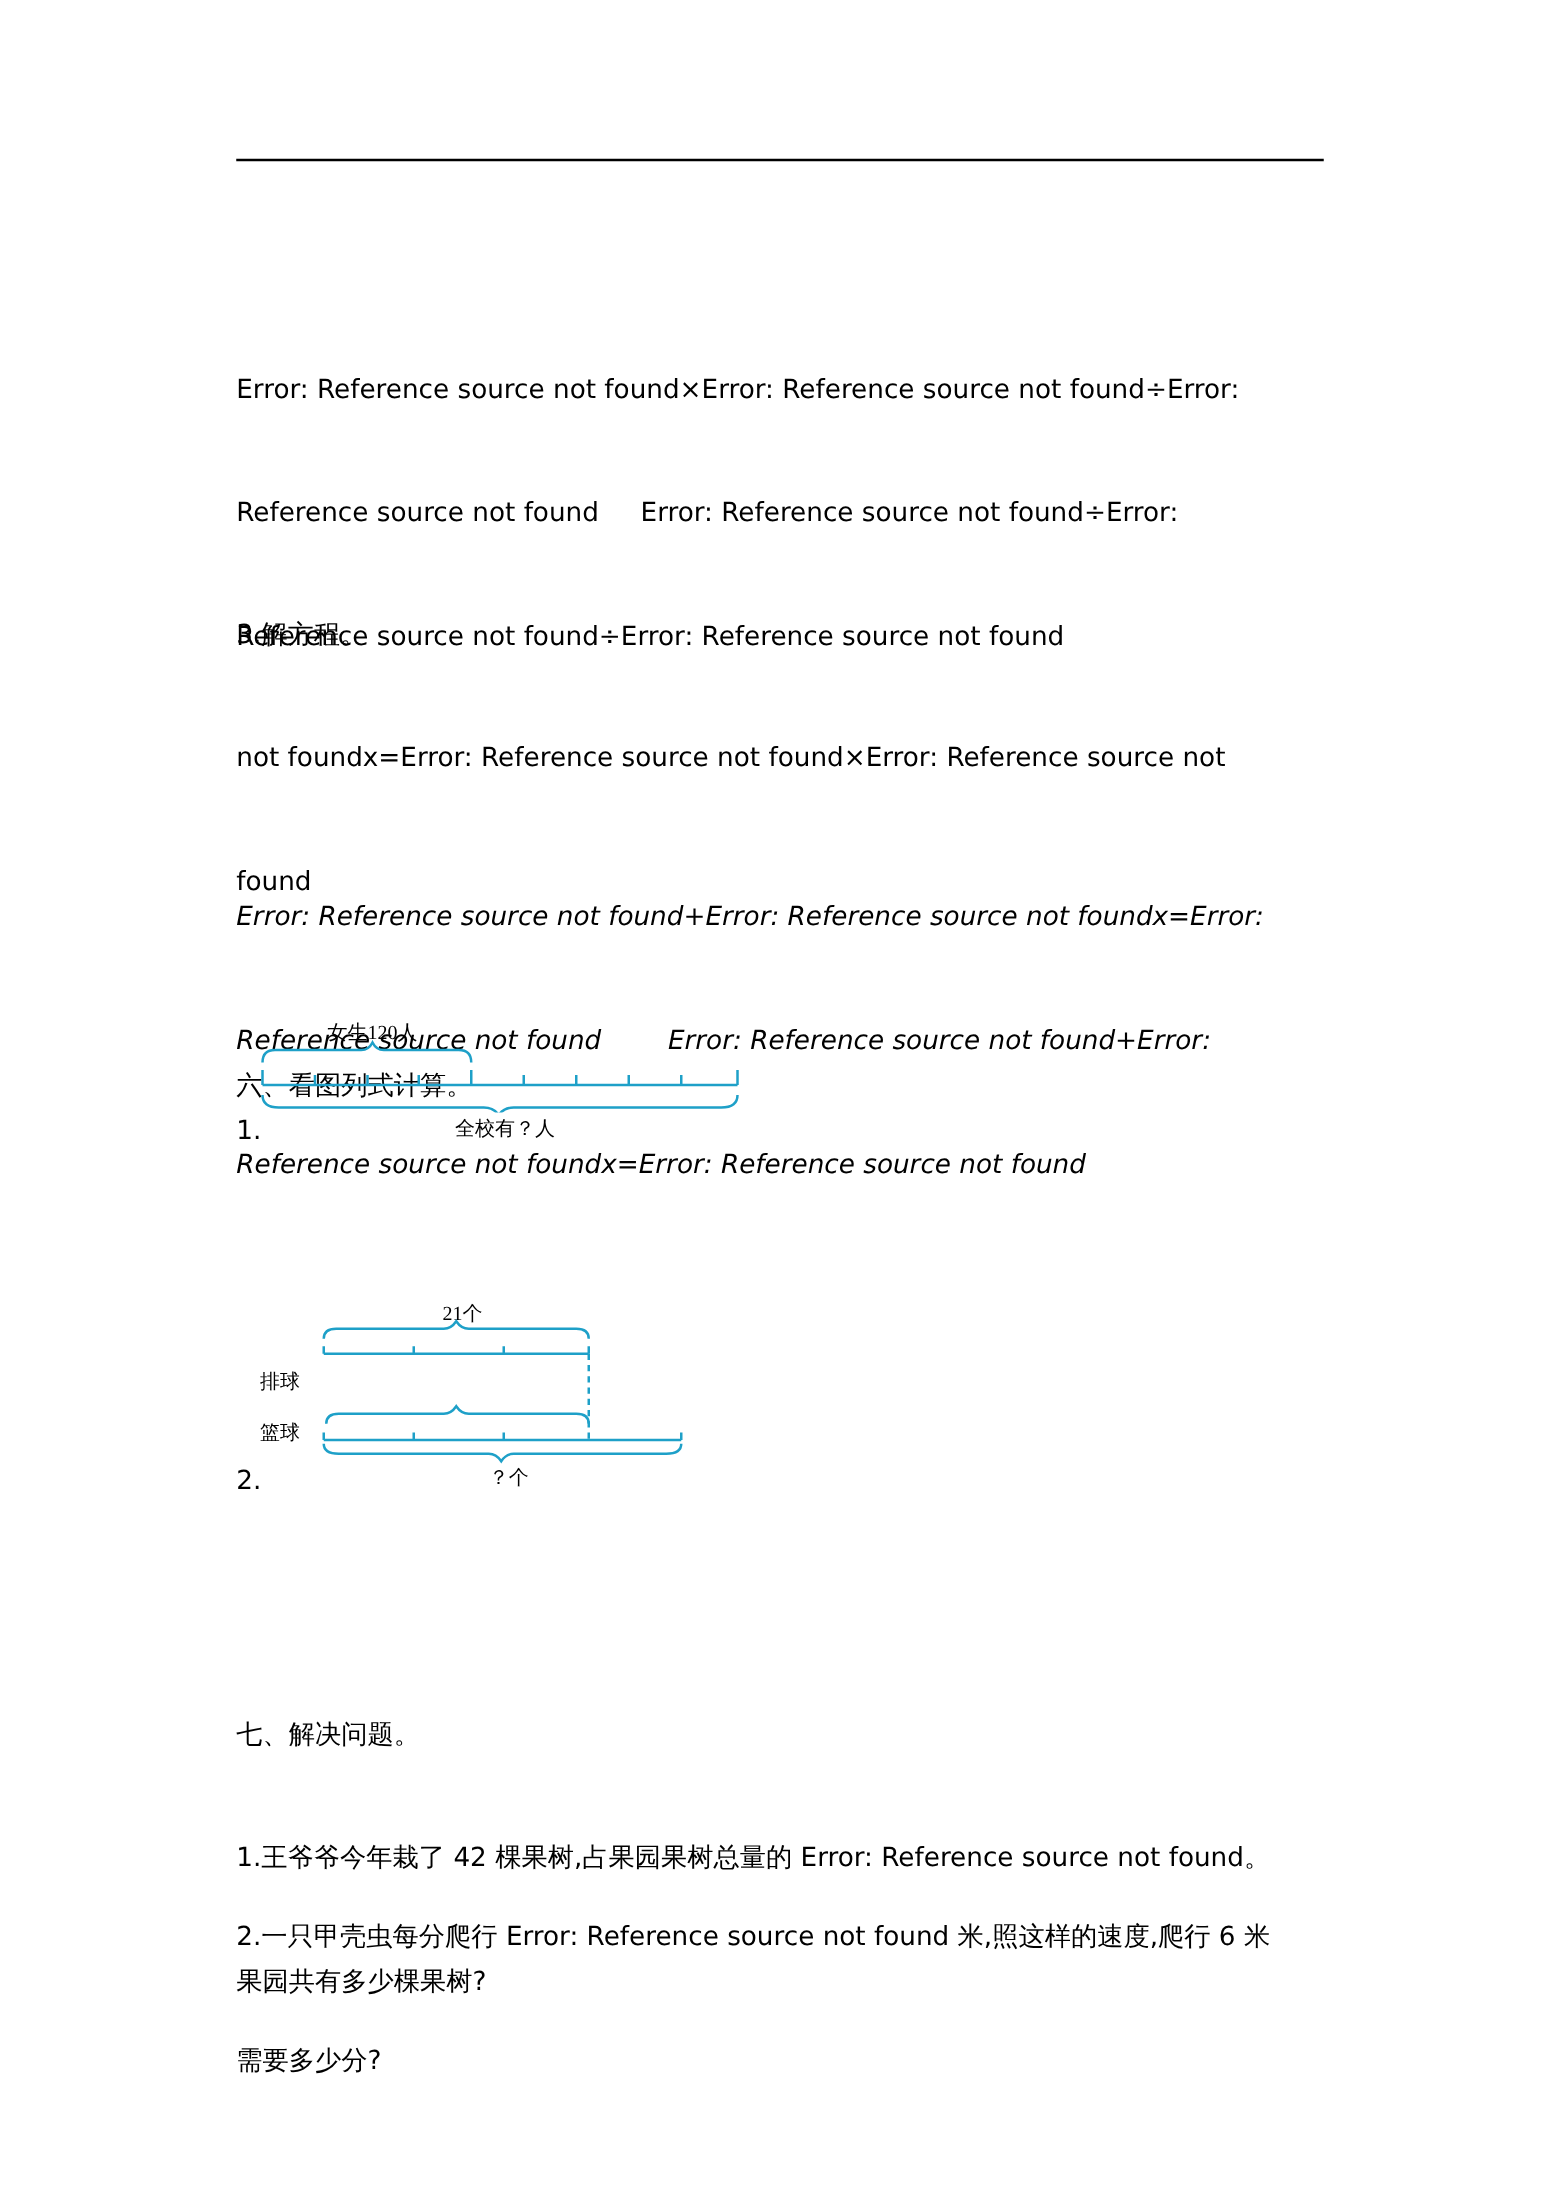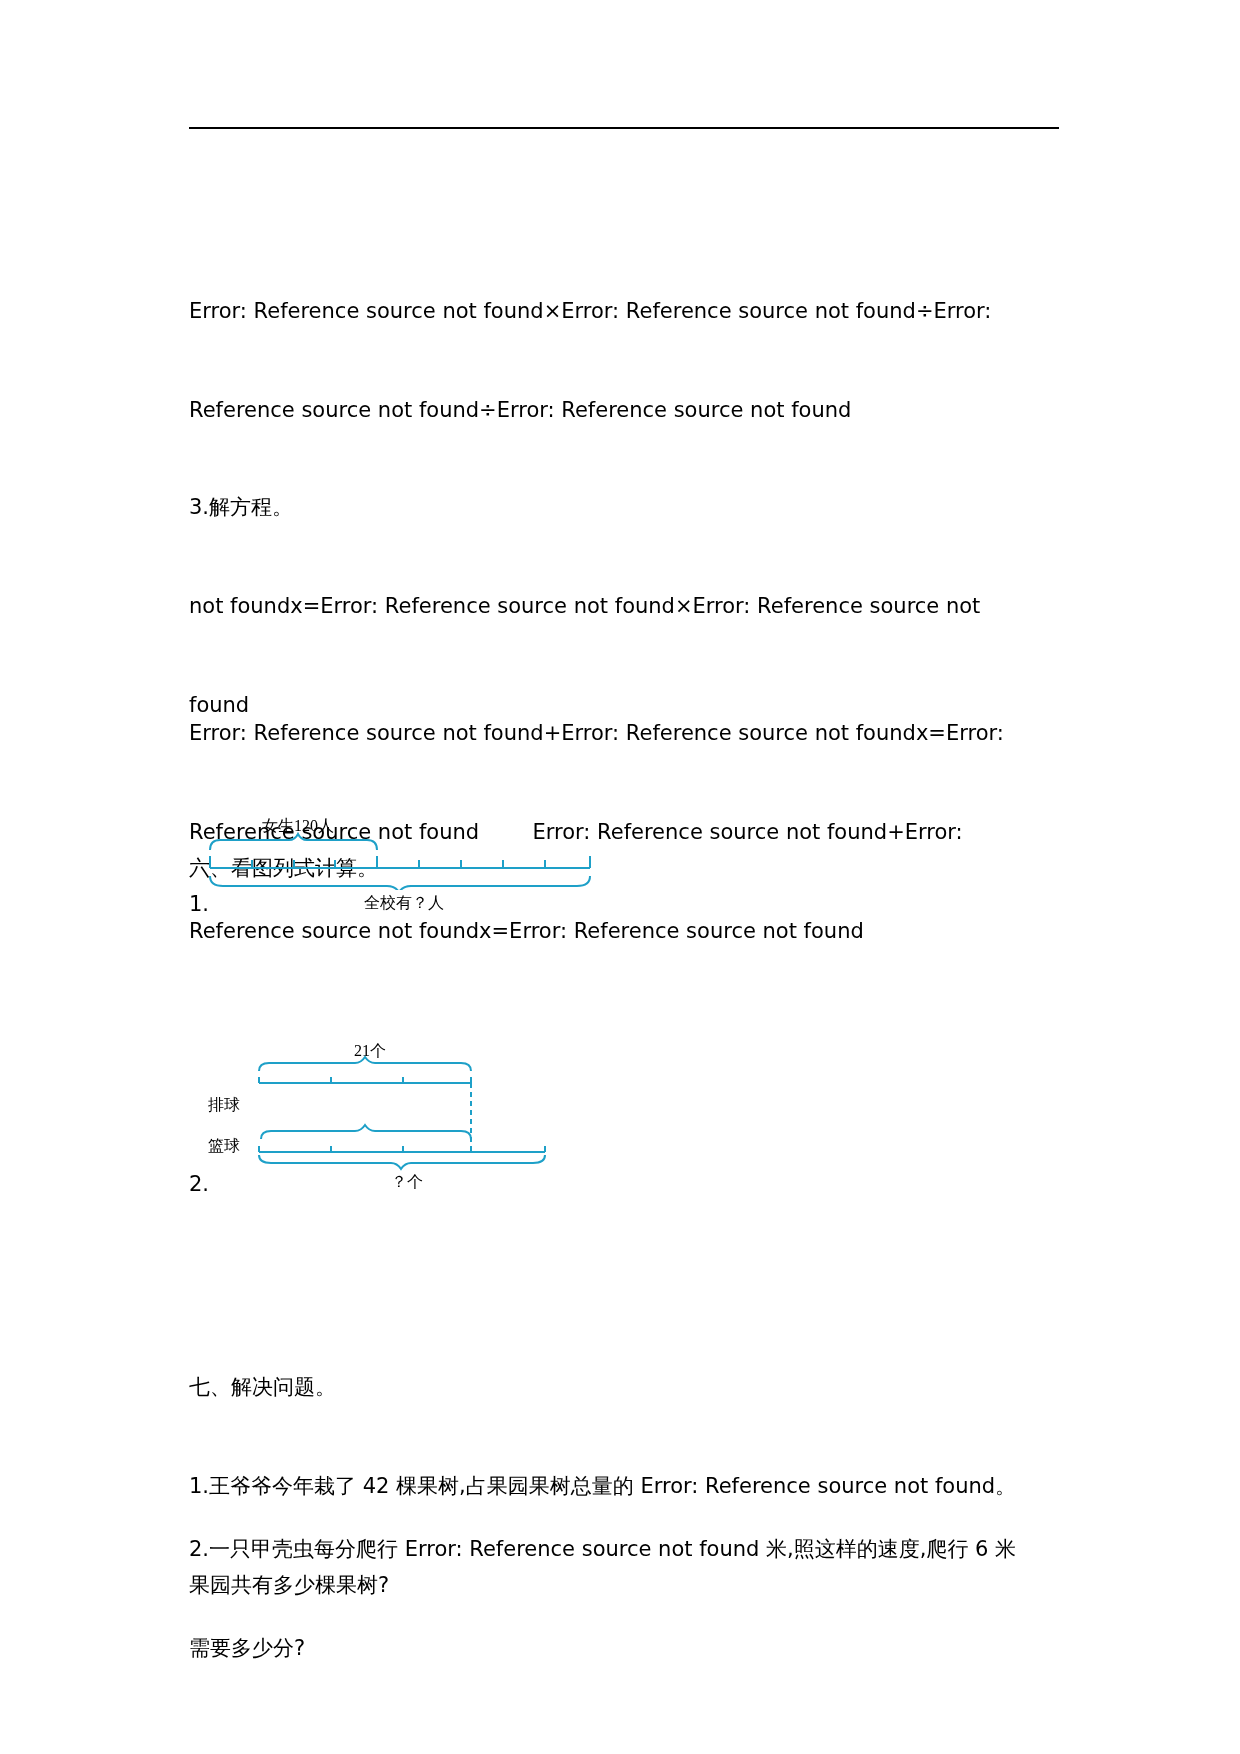--- a/index.html
+++ b/index.html
@@ -22,30 +22,31 @@
     white-space: nowrap;
   }
 </style>
 </head>
 <body>
 
 <div class="header-rule"></div>
 
 <div class="block" style="top:229px;">
   <span class="line">Error: Reference source not found×Error: Reference source not found÷Error:</span>
+  <span class="line">Reference source not found     Error: Reference source not found÷Error:</span>
   <span class="line">Reference source not found÷Error: Reference source not found</span>
 </div>
 
 <div class="block" style="top:425px;">
   <span class="line">3.解方程。</span>
   <span class="line">not foundx=Error: Reference source not found×Error: Reference source not</span>
   <span class="line">found</span>
 </div>
 
-<div class="block" style="top:651px;">
+<div class="block" style="top:651px;font-style:italic;">
   <span class="line">Error: Reference source not found+Error: Reference source not foundx=Error:</span>
   <span class="line">Reference source not found        Error: Reference source not found+Error:</span>
   <span class="line">Reference source not foundx=Error: Reference source not found</span>
 </div>
 
 <div class="block" style="top:786px;">
   <span class="line">六、看图列式计算。</span>
 </div>
 
 <div class="serif-label" style="left:262px; top:816px;">女生120人</div>

